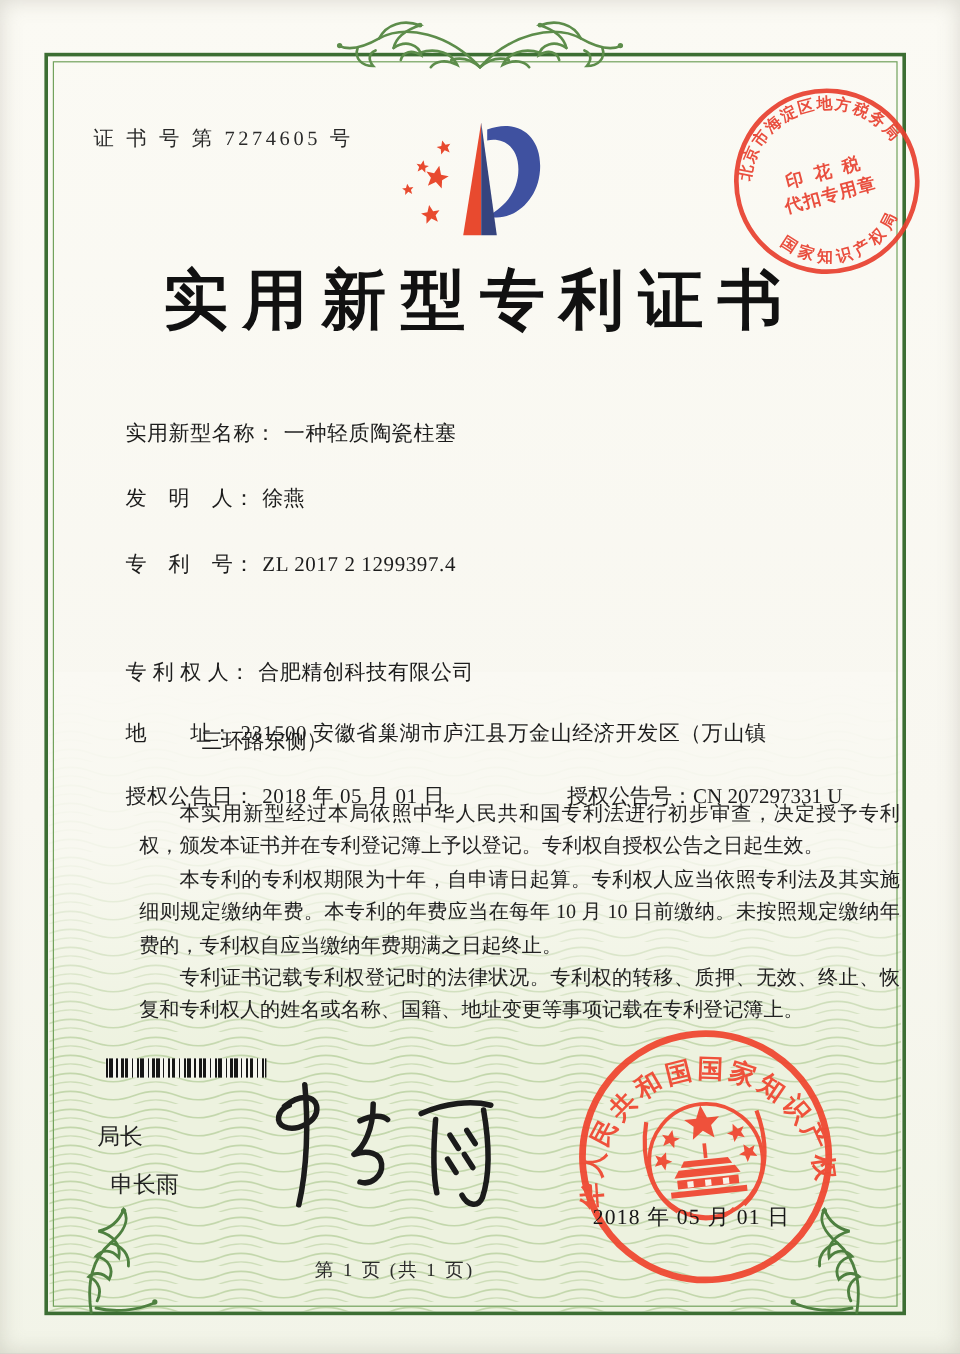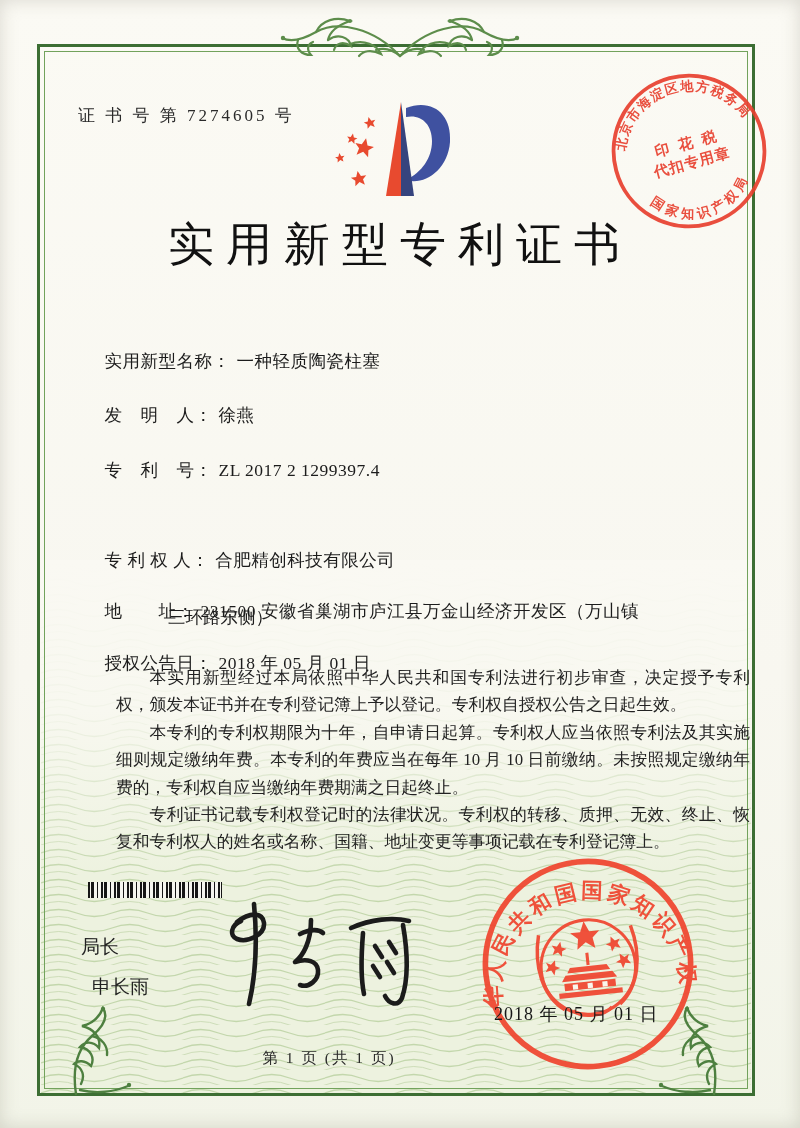--- a/index.html
+++ b/index.html
@@ -18,21 +18,21 @@
     position:absolute; left:44px; top:51px; width:704px; height:1038px;
     border:1.5px solid #72a25c;
   }
   .waves { position:absolute; left:41px; top:560px; width:710px; height:533px; }
   .wave-fade {
     position:absolute; left:41px; top:560px; width:710px; height:533px;
     background:linear-gradient(180deg,#faf9f3 0%, rgba(250,249,243,.85) 28%, rgba(250,249,243,0) 60%);
   }
   .abs { position:absolute; }
   .certno { left:78px; top:104px; font-size:17px; letter-spacing:3px; color:#2a2a2a; white-space:pre; }
-  .title { left:0; top:214px; width:800px; text-align:center; font-size:46px; font-weight:normal;
+  .title { left:0; top:214px; width:800px; text-align:center; font-size:54px; font-weight:bold;
            letter-spacing:12px; color:#111; }
   .row { left:85px; font-size:17.5px; color:#1c1c1c; white-space:pre; letter-spacing:.5px; }
   .row .val { margin-left:6px;text-align:right; }
   .addr2 { left:168px; font-size:17.5px; color:#1c1c1c; }
   .grant-no { left:455px; top:630px; font-size:17.5px; color:#1c1c1c; white-space:pre; }
   .paras { left:84px; top:664px; width:634px; font-size:16.8px; line-height:27.4px; color:#222;margin-left:32px; }
   .paras p { text-indent:2em; text-align:justify; }
   .barcode {
     left:88px; top:882px; width:134px; height:16px;
     background:repeating-linear-gradient(90deg,#161616 0 2px,#f5f5ef 2px 3px,#161616 3px 6px,#f5f5ef 6px 9px,#161616 9px 10px,#f5f5ef 10px 13px);
@@ -141,20 +141,23 @@
   </div>
   <div class="abs row" style="top:527px;">
     <span>专 利 权 人：</span><span class="val">合肥精创科技有限公司</span>
   </div>
   <div class="abs row" style="top:578px;">
     <span>地　　址：</span><span class="val">231500 安徽省巢湖市庐江县万金山经济开发区（万山镇</span>
   </div>
   <div class="abs addr2" style="top:605px;">三环路东侧）</div>
   <div class="abs row" style="top:630px;">
     <span>授权公告日：</span><span class="val">2018 年 05 月 01 日</span>
+  </div>
+  <div class="abs grant-no">
+    <span>授权公告号：</span><span class="val">CN 207297331 U</span>
   </div>
 
   <div class="abs paras">
     <p>本实用新型经过本局依照中华人民共和国专利法进行初步审查，决定授予专利权，颁发本证书并在专利登记簿上予以登记。专利权自授权公告之日起生效。</p>
     <p>本专利的专利权期限为十年，自申请日起算。专利权人应当依照专利法及其实施细则规定缴纳年费。本专利的年费应当在每年 10 月 10 日前缴纳。未按照规定缴纳年费的，专利权自应当缴纳年费期满之日起终止。</p>
     <p>专利证书记载专利权登记时的法律状况。专利权的转移、质押、无效、终止、恢复和专利权人的姓名或名称、国籍、地址变更等事项记载在专利登记簿上。</p>
   </div>
 
   <div class="abs barcode"></div>
 

